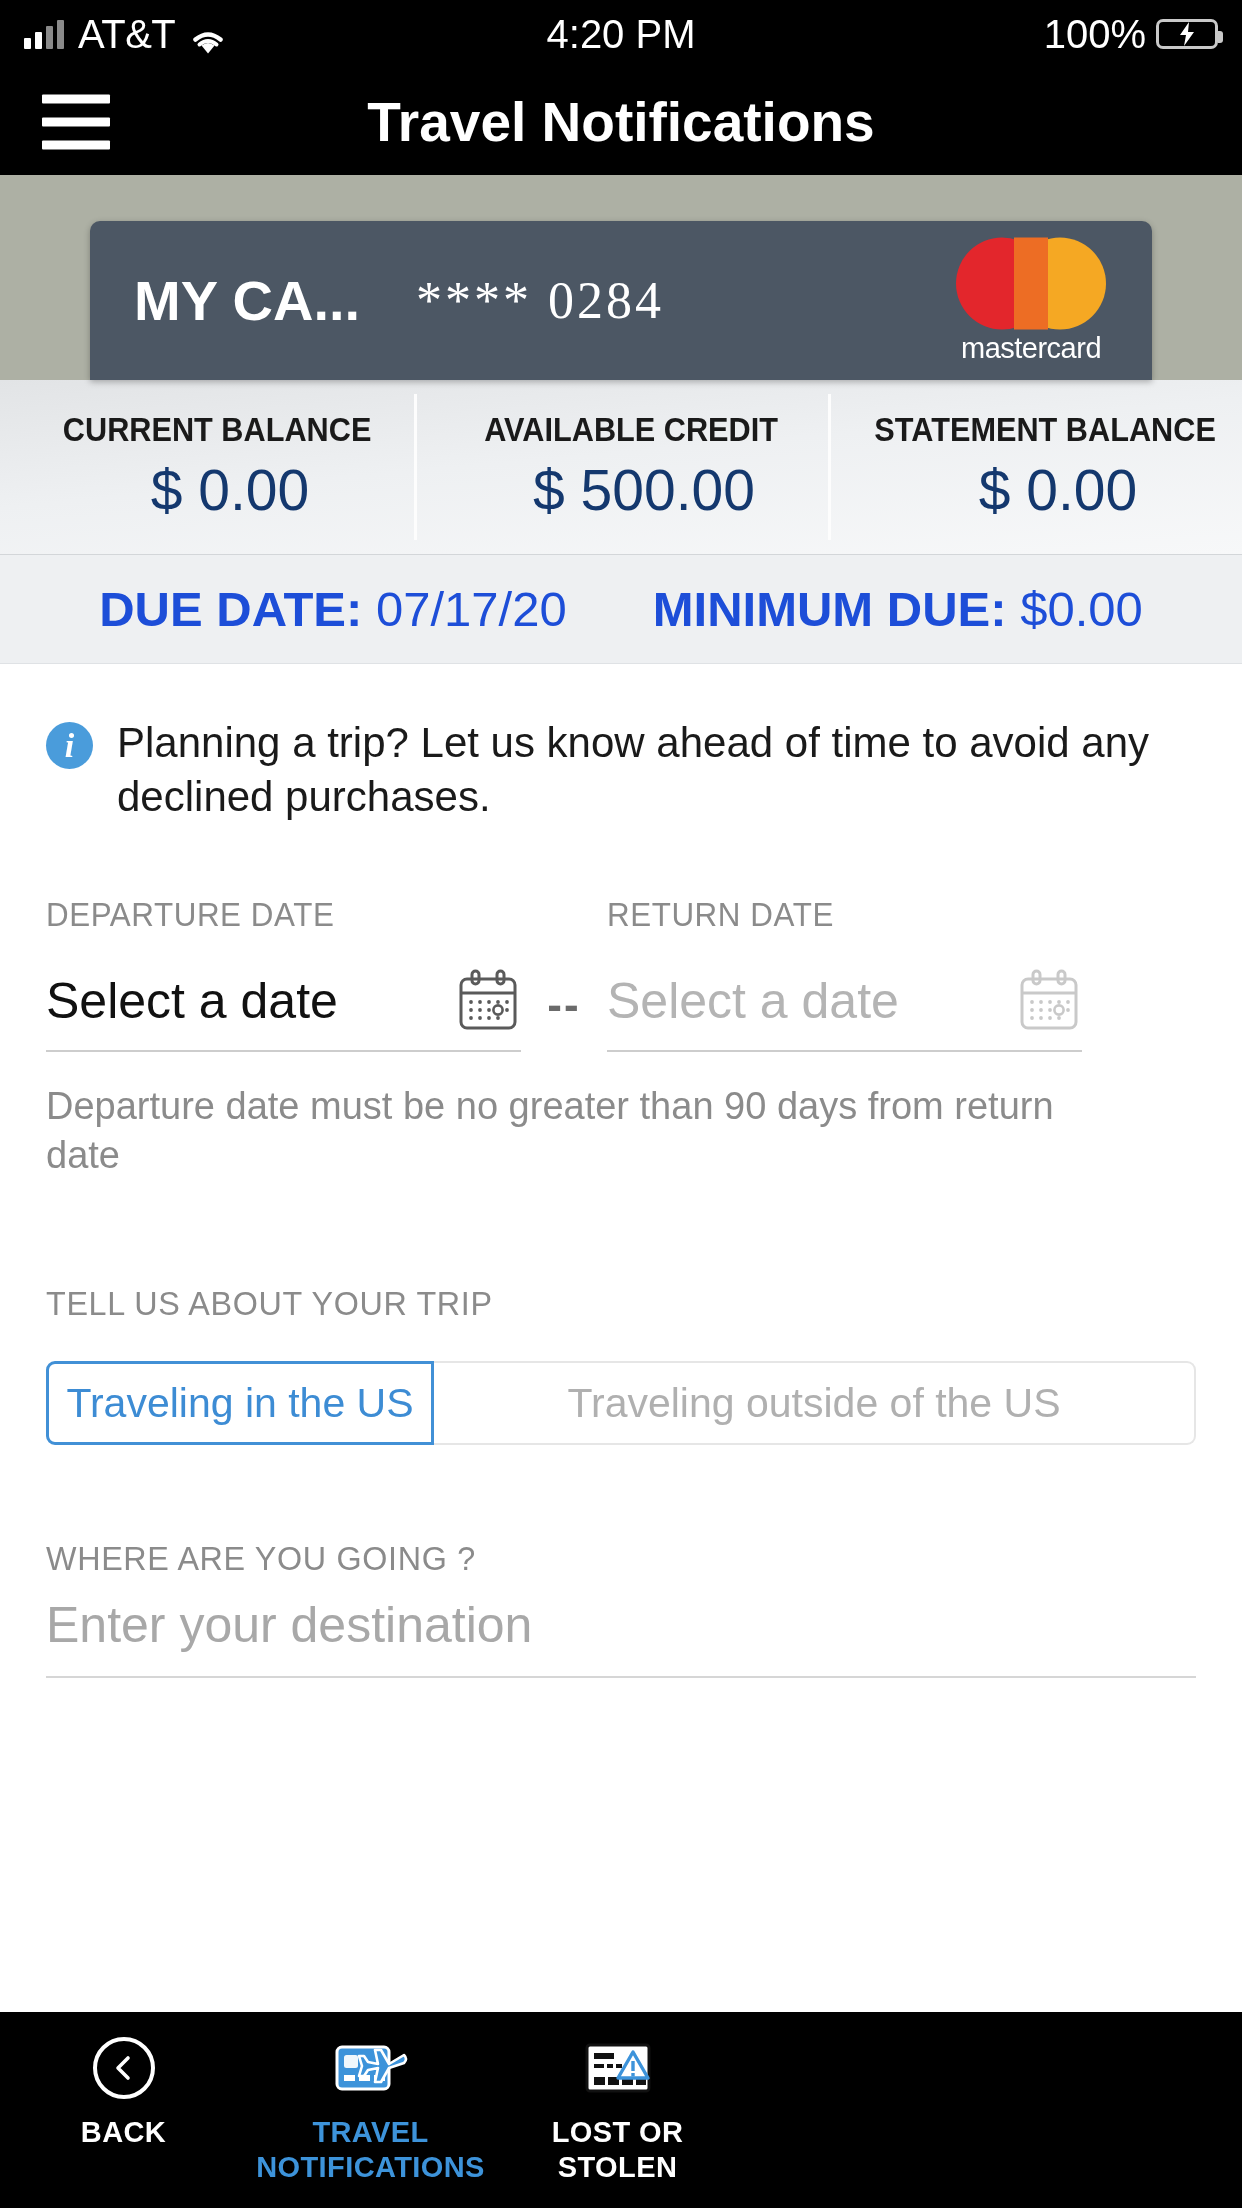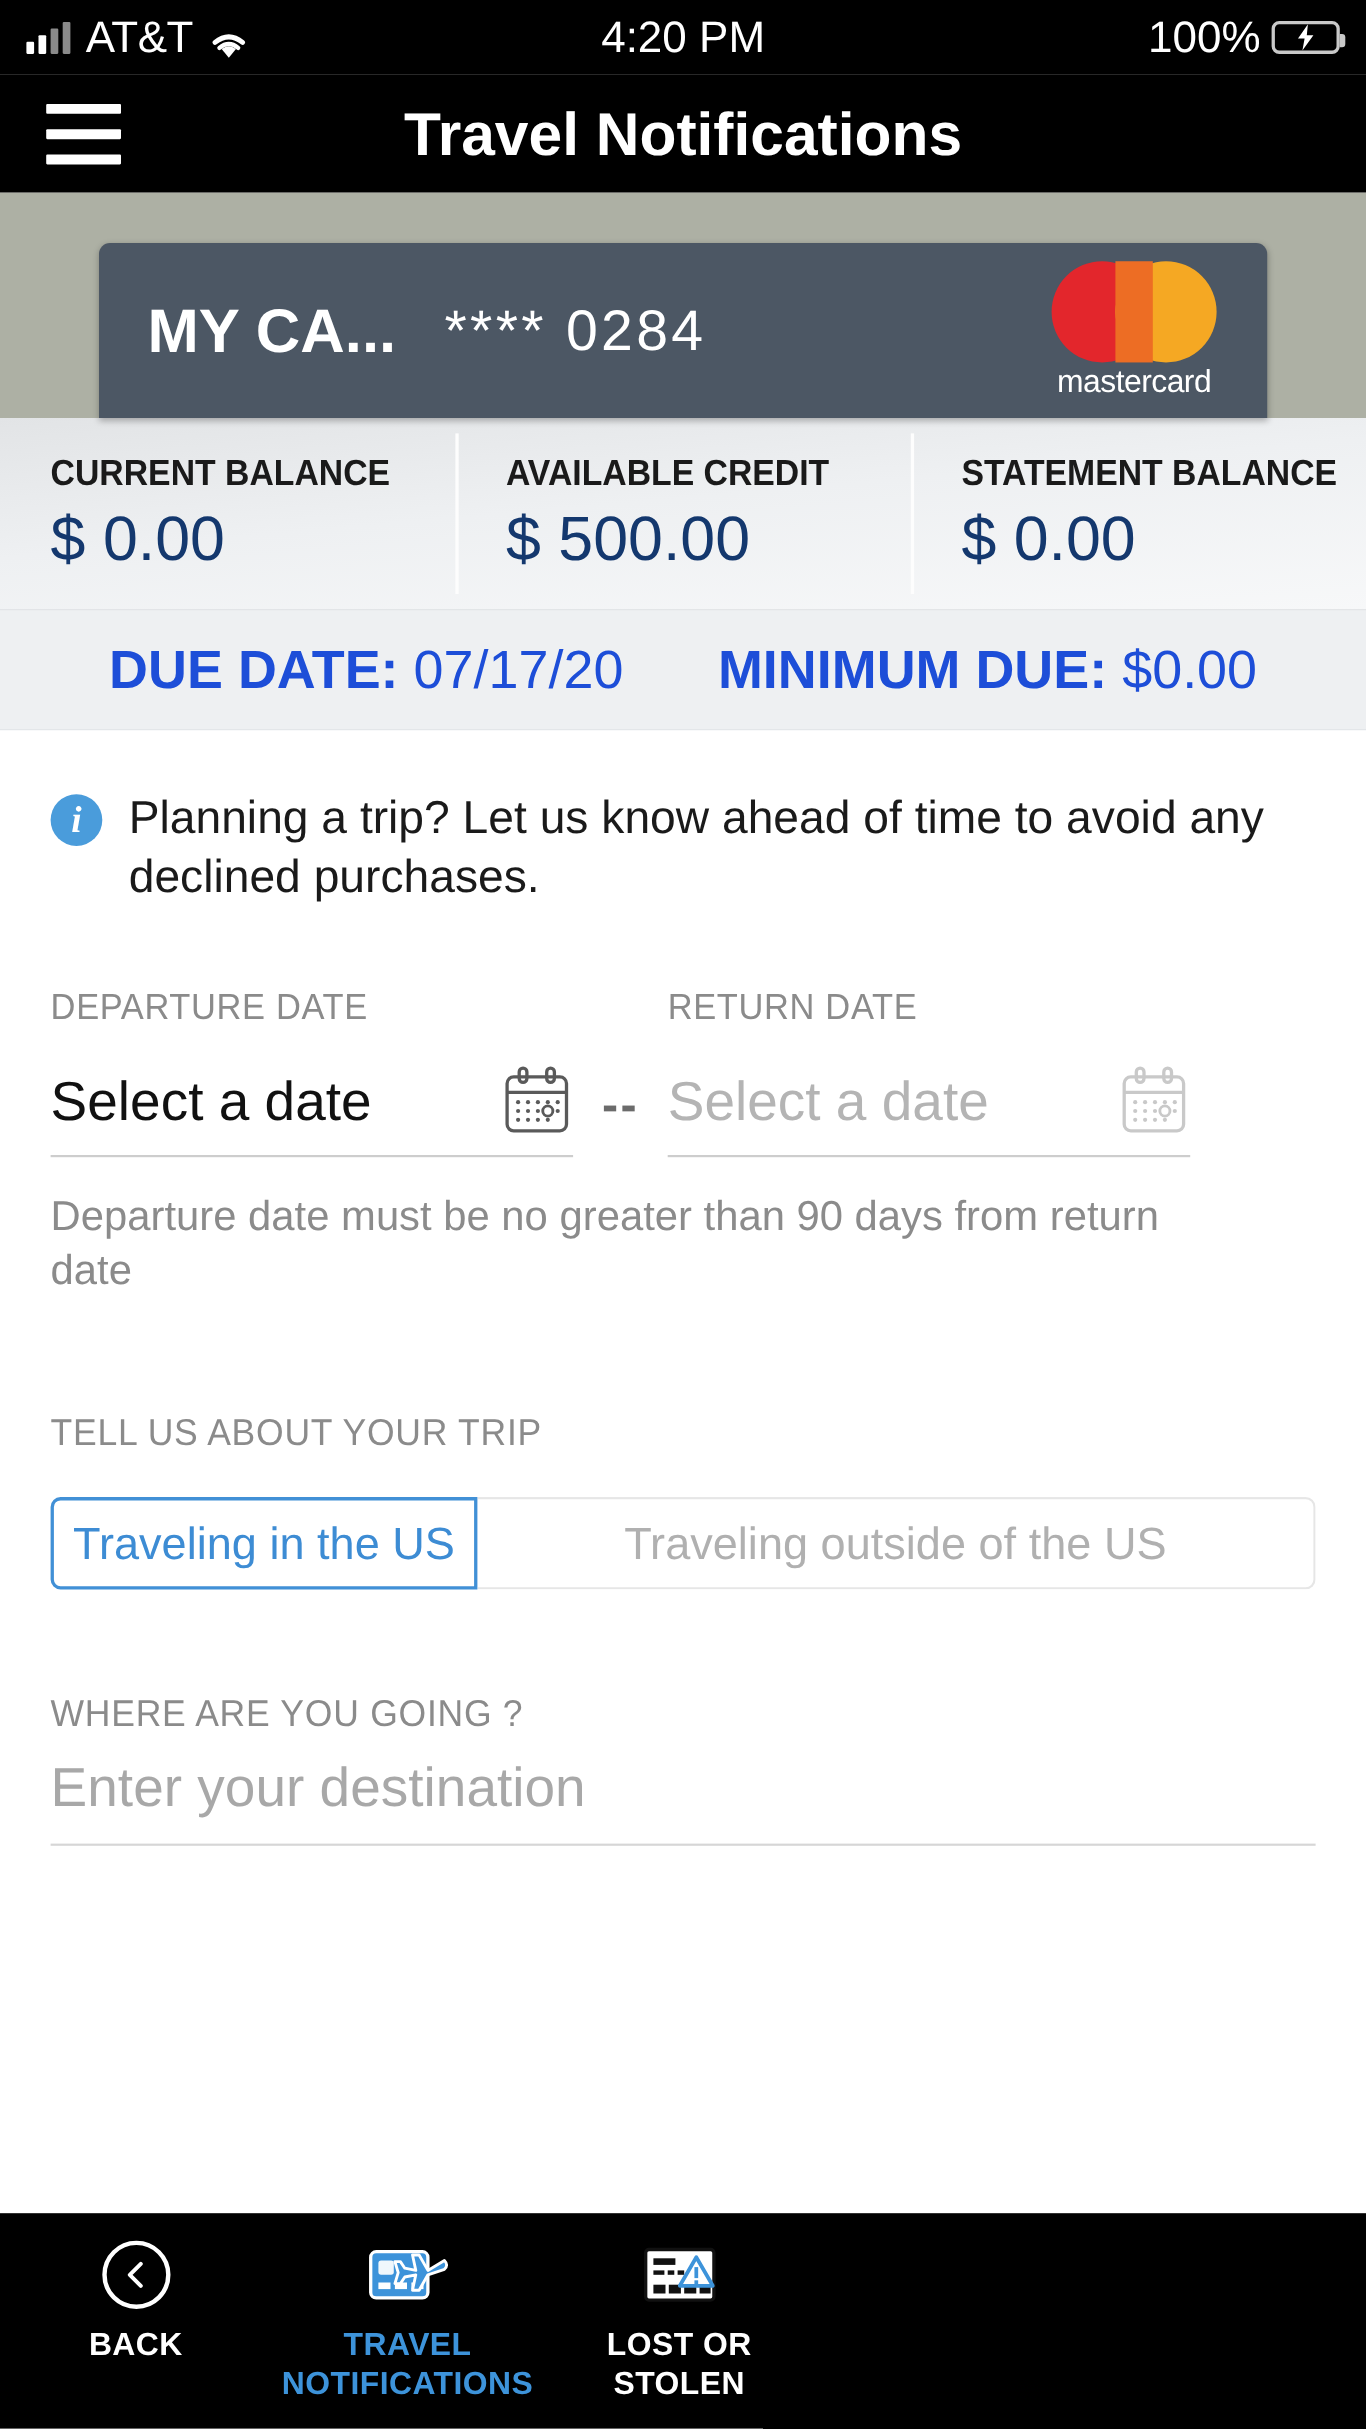--- a/index.html
+++ b/index.html
@@ -67,42 +67,43 @@
     border-radius:10px 10px 0 0;
     display:flex; align-items:center; padding:0 44px;
     position:relative;
     box-shadow:0 2px 6px rgba(0,0,0,.28);
   }
   .card-name {
     color:#fff; font-size:56px; font-weight:700; letter-spacing:0px;
     font-family:"Liberation Sans", sans-serif;
   }
   .card-num {
-    color:#fff; font-size:52px; margin-left:44px; letter-spacing:3px;
-    font-family:Liberation Sans, sans-serif; font-weight:400;
+    color:#fff; font-size:52px; margin-left:56px; letter-spacing:3px;
+    font-family:Liberation Serif, serif; font-weight:400;
   }
   .mc-logo {
     position:absolute; right:46px; top:50%; transform:translateY(-50%);
     display:flex; flex-direction:column; align-items:center; gap:2px;
   }
   .mc-circles { position:relative; width:150px; height:92px; }
   .mc-circles i { position:absolute; top:0; width:92px; height:92px; border-radius:50%; display:block; }
   .mc-red { left:0; background:#e3262c; }
   .mc-yellow{ right:0; background:#f5a823; }
   .mc-mid {
     position:absolute; left:50%; transform:translateX(-50%); top:0;
     width:34px; height:92px; background:#ed6d24; z-index:2;
   }
   .mc-text { color:#fff; font-size:29px; letter-spacing:-0.5px; font-weight:400; }
 
   
   .balances {
     flex:0 0 auto; height:175px; display:flex;
     background:linear-gradient(175deg,#e2e4e6 0%,#eef0f2 45%,#f7f8f9 100%);
     border-bottom:1px solid #d3d6d9;
+    text-align:center;
   }
   .bal-col {
     flex:1; display:flex; flex-direction:column; justify-content:center;
     padding-left:46px; position:relative;
   }
   .bal-col + .bal-col::before{
     content:""; position:absolute; left:0; top:14px; bottom:14px; width:3px; background:#fdfdfd;
   }
   .bal-label {
     font-size:33px; font-weight:700; color:#1a1a1a;

